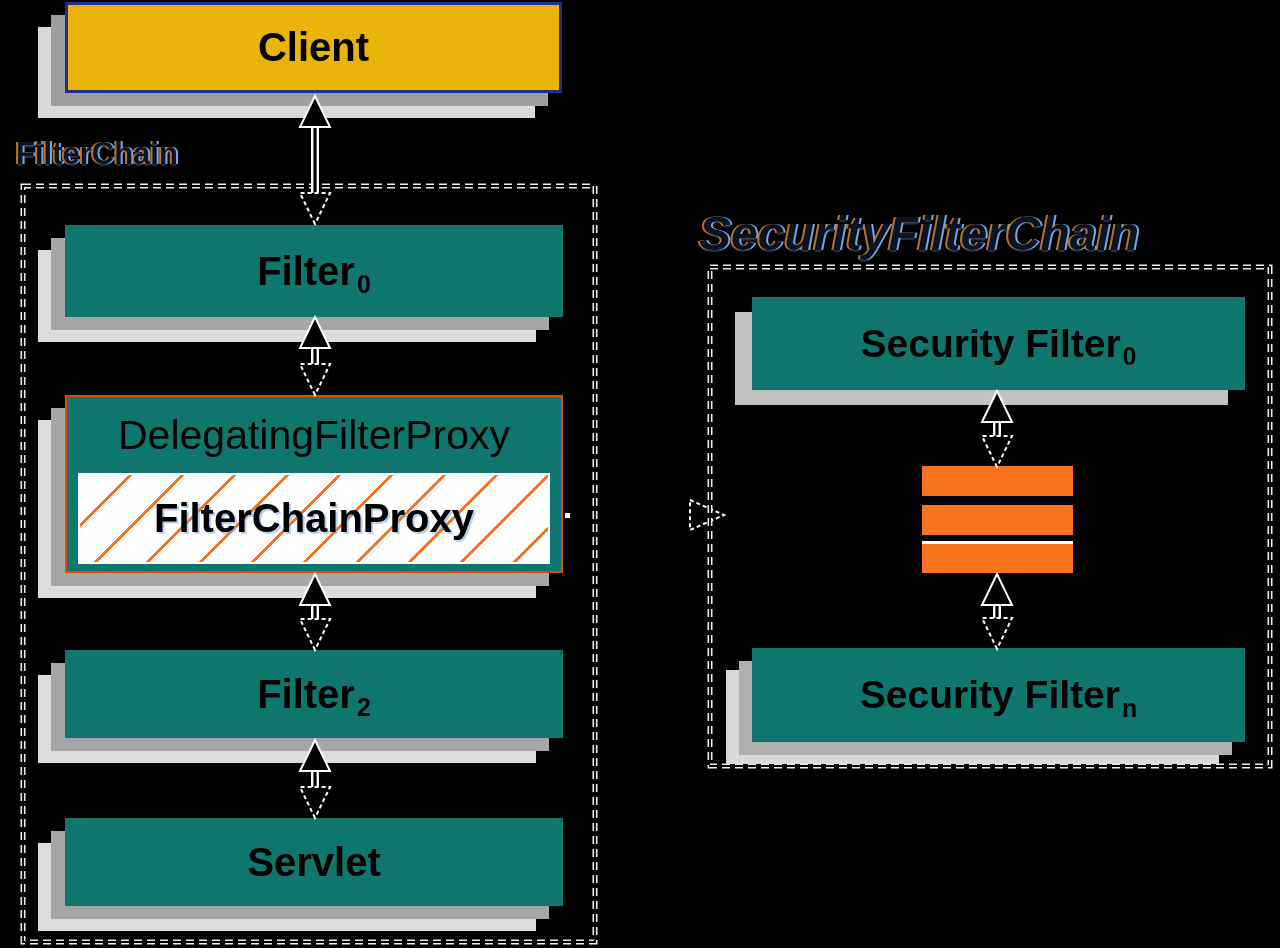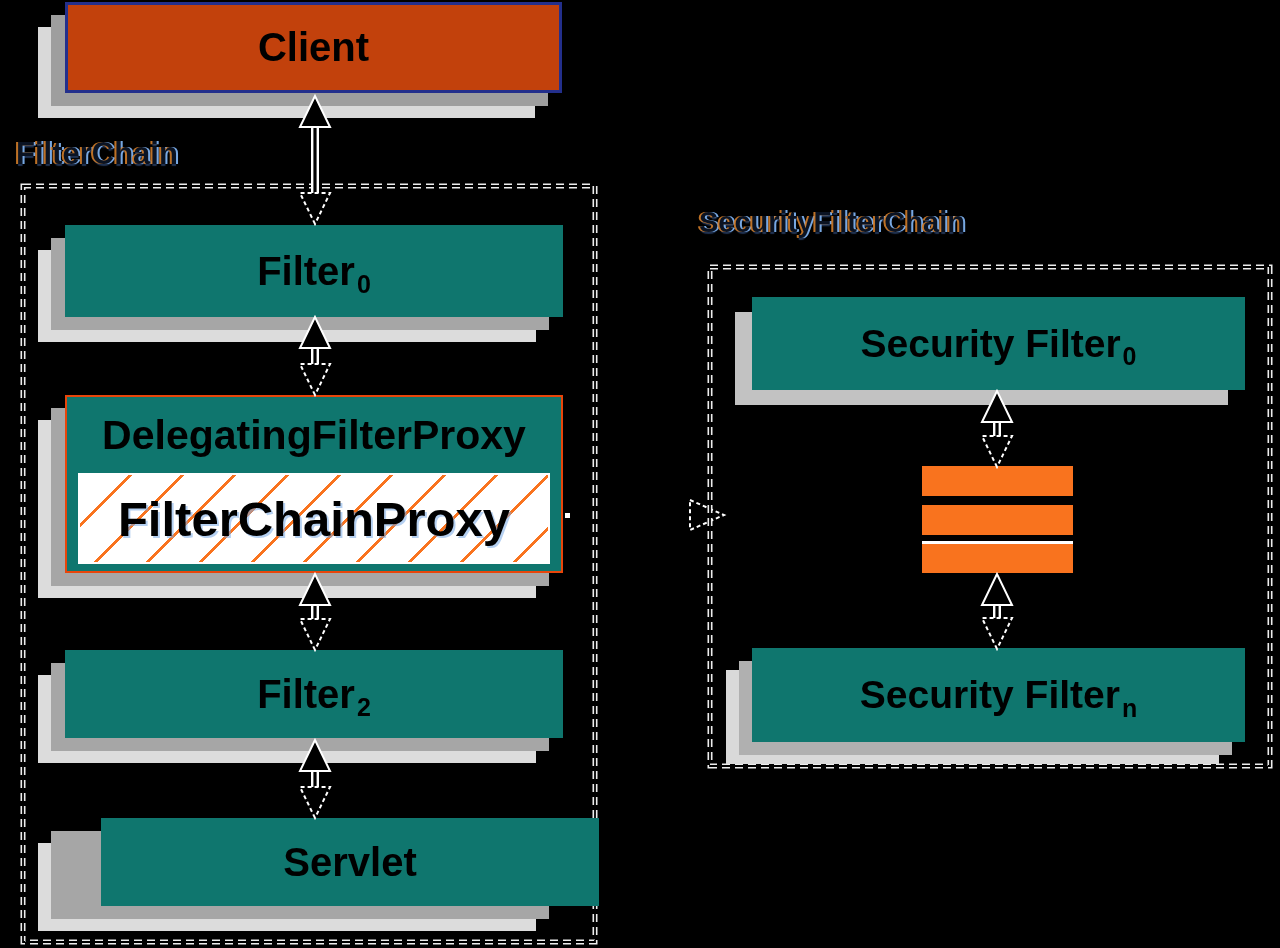--- a/index.html
+++ b/index.html
@@ -9,38 +9,38 @@
   }
   .abs{position:absolute;}
   .shadow{position:absolute;}
   .box{
     position:absolute;display:flex;align-items:center;justify-content:center;
     font-weight:bold;color:#000;
   }
   .orange{background:#0f766e;}
   .box-label{font-size:40px;font-weight:bold;color:#000;white-space:nowrap;}
   .sub{font-size:25px;font-weight:bold;transform:translateY(13px);margin-left:2px;}
-  .client-box{background:#c2410c;border:3px solid #232F8C;}
+  .client-box{background:#eab308;border:3px solid #232F8C;}
   .chain-label{
     position:absolute;font-weight:bold;white-space:nowrap;
     color:#0b1322;
     text-shadow:-2px 0 0 rgba(209,125,42,.9), 2px 0 0 rgba(126,177,238,.95),
                  0 2px 1px rgba(70,110,180,.45);
   }
   .dfp-title{
     position:absolute;left:0;right:0;top:0;height:76px;
     display:flex;align-items:center;justify-content:center;
-    font-size:41px;font-weight:bold;color:#000;white-space:nowrap;
+    font-size:41px;font-weight:normal;color:#000;white-space:nowrap;
   }
   .fcp-box{
     position:absolute;left:11px;right:11px;top:76px;bottom:7px;
     border:2px solid #ffffff;
     background:repeating-linear-gradient(135deg,#ffffff 0 34px,#F9731E 34px 37px);
     display:flex;align-items:center;justify-content:center;
-    font-size:49px;font-weight:bold;color:#000;
+    font-size:40px;font-weight:bold;color:#000;
     text-shadow:2px 2px 0 rgba(120,170,230,.55);
   }
   .bar{position:absolute;background:#F9731E;}
   svg{position:absolute;overflow:visible;}
 </style>
 </head>
 <body>
 
 <div id="stage">
 
@@ -75,21 +75,21 @@
 
   <div class="shadow" style="left:38px;top:675px;width:498px;height:88px;background:#DCDCDC;"></div>
   <div class="shadow" style="left:51px;top:663px;width:498px;height:88px;background:#A6A6A6;"></div>
   <div class="box orange" style="left:65px;top:650px;width:498px;height:88px;">
     <span class="box-label">Filter</span>
     <span class="sub">2</span>
   </div>
 
   <div class="shadow" style="left:38px;top:843px;width:498px;height:88px;background:#DCDCDC;"></div>
   <div class="shadow" style="left:51px;top:831px;width:498px;height:88px;background:#A6A6A6;"></div>
-  <div class="box orange" style="left:65px;top:818px;width:498px;height:88px;margin-left:36px;">
+  <div class="box orange" style="left:65px;top:818px;width:498px;height:88px;">
     <span class="box-label">Servlet</span>
   </div>
 
   <svg style="left:293px;top:95px;" width="44" height="130" viewBox="0 0 44 130">
     <line x1="22" y1="28" x2="22" y2="102" stroke="#fff" stroke-width="8"></line>
     <line x1="22" y1="28" x2="22" y2="102" stroke="#000" stroke-width="3.2"></line>
     <polygon points="22,1 7,32 37,32" fill="#000" stroke="#fff" stroke-width="2"></polygon>
     <polygon points="22,129 7,98 37,98" fill="#000" stroke="#fff" stroke-width="2" stroke-dasharray="4 3"></polygon>
   </svg>
 
@@ -117,21 +117,21 @@
   <div class="abs" style="left:565px;top:513px;width:5px;height:5px;background:#fff;"></div>
   <svg style="left:688px;top:498px;" width="38" height="34" viewBox="0 0 38 34">
     <polygon points="2,2 36,17 2,32" fill="#000" stroke="#fff" stroke-width="2" stroke-dasharray="4 3"></polygon>
   </svg>
 
   <svg class="abs" style="left:707px;top:264px;" width="566" height="505" viewBox="0 0 566 505">
     <rect x="3" y="3" width="560" height="499" fill="none" stroke="#EDEDED" stroke-width="5" stroke-dasharray="8 5"></rect>
     <rect x="3" y="3" width="560" height="499" fill="none" stroke="#000000" stroke-width="1.8" stroke-dasharray="8 5"></rect>
   </svg>
 
-  <div class="chain-label" style="left:699px;top:206px;font-size:29px;">SecurityFilterChain</div>
+  <div class="chain-label" style="left:699px;top:206px;font-size:48px;font-style:italic;">SecurityFilterChain</div>
 
   <div class="shadow" style="left:735px;top:312px;width:493px;height:93px;background:#C2C2C2;"></div>
   <div class="box orange" style="left:752px;top:297px;width:493px;height:93px;">
     <span class="box-label" style="font-size:39px;">Security Filter</span>
     <span class="sub">0</span>
   </div>
 
   <div class="bar" style="left:922px;top:466px;width:151px;height:30px;"></div>
   <div class="bar" style="left:922px;top:505px;width:151px;height:30px;"></div>
   <div class="bar" style="left:922px;top:541px;width:151px;height:29px;border-top:3px solid #fff;"></div>

